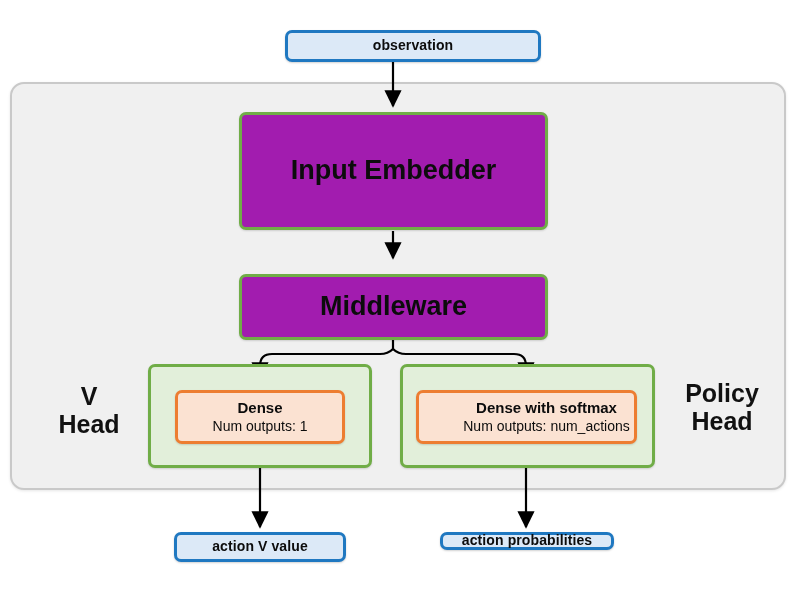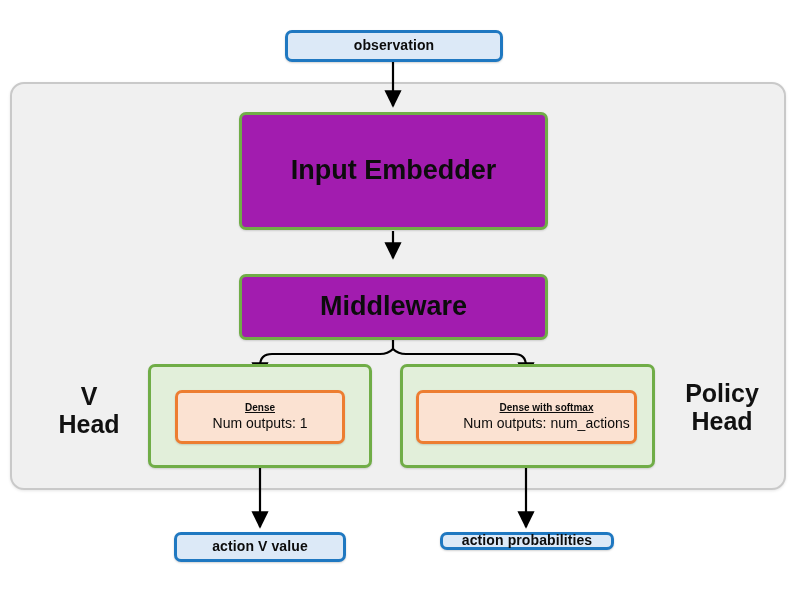--- a/index.html
+++ b/index.html
@@ -76,24 +76,23 @@
   }
 
   
   .orange-box {
     background: #fbe2d2;
     border: 3px solid #ed7d31;
     border-radius: 7px;
     box-shadow: 0 1px 2px rgba(0,0,0,0.14);
   }
   .orange-box .node-title {
-    font-size: 10px;
+    font-size: 15px;
     font-weight: bold;
     line-height: 1.25;
-    text-decoration: underline;
   }
   .orange-box .node-sub {
     font-size: 14px;
     font-weight: normal;
     line-height: 1.25;
   }
 
   
   .head-caption {
     position: absolute;
@@ -137,21 +136,21 @@
 
     <path d="M393,349 Q388,354 380,354 L272,354 Q260,354 260,366 L260,378" stroke="#000000" stroke-width="2.2" fill="none" marker-end="url(#arrowhead)"></path>
 
     <path d="M393,349 Q398,354 406,354 L514,354 Q526,354 526,366 L526,378" stroke="#000000" stroke-width="2.2" fill="none" marker-end="url(#arrowhead)"></path>
 
     <path d="M260,452 L260,527" stroke="#000000" stroke-width="2.2" fill="none" marker-end="url(#arrowhead)"></path>
 
     <path d="M526,452 L526,527" stroke="#000000" stroke-width="2.2" fill="none" marker-end="url(#arrowhead)"></path>
   </svg>
 
-  <div class="node io-box" style="left:285px; top:30px; width:218px; height:32px;">
+  <div class="node io-box" style="left:285px; top:30px; width:256px; height:32px;">
     <span class="node-label">observation</span>
   </div>
 
   <div class="node green-box big" style="left:239px; top:112px; width:309px; height:118px;">
     <span class="node-label">Input Embedder</span>
   </div>
 
   <div class="node green-box big" style="left:239px; top:274px; width:309px; height:66px;">
     <span class="node-label">Middleware</span>
   </div>

